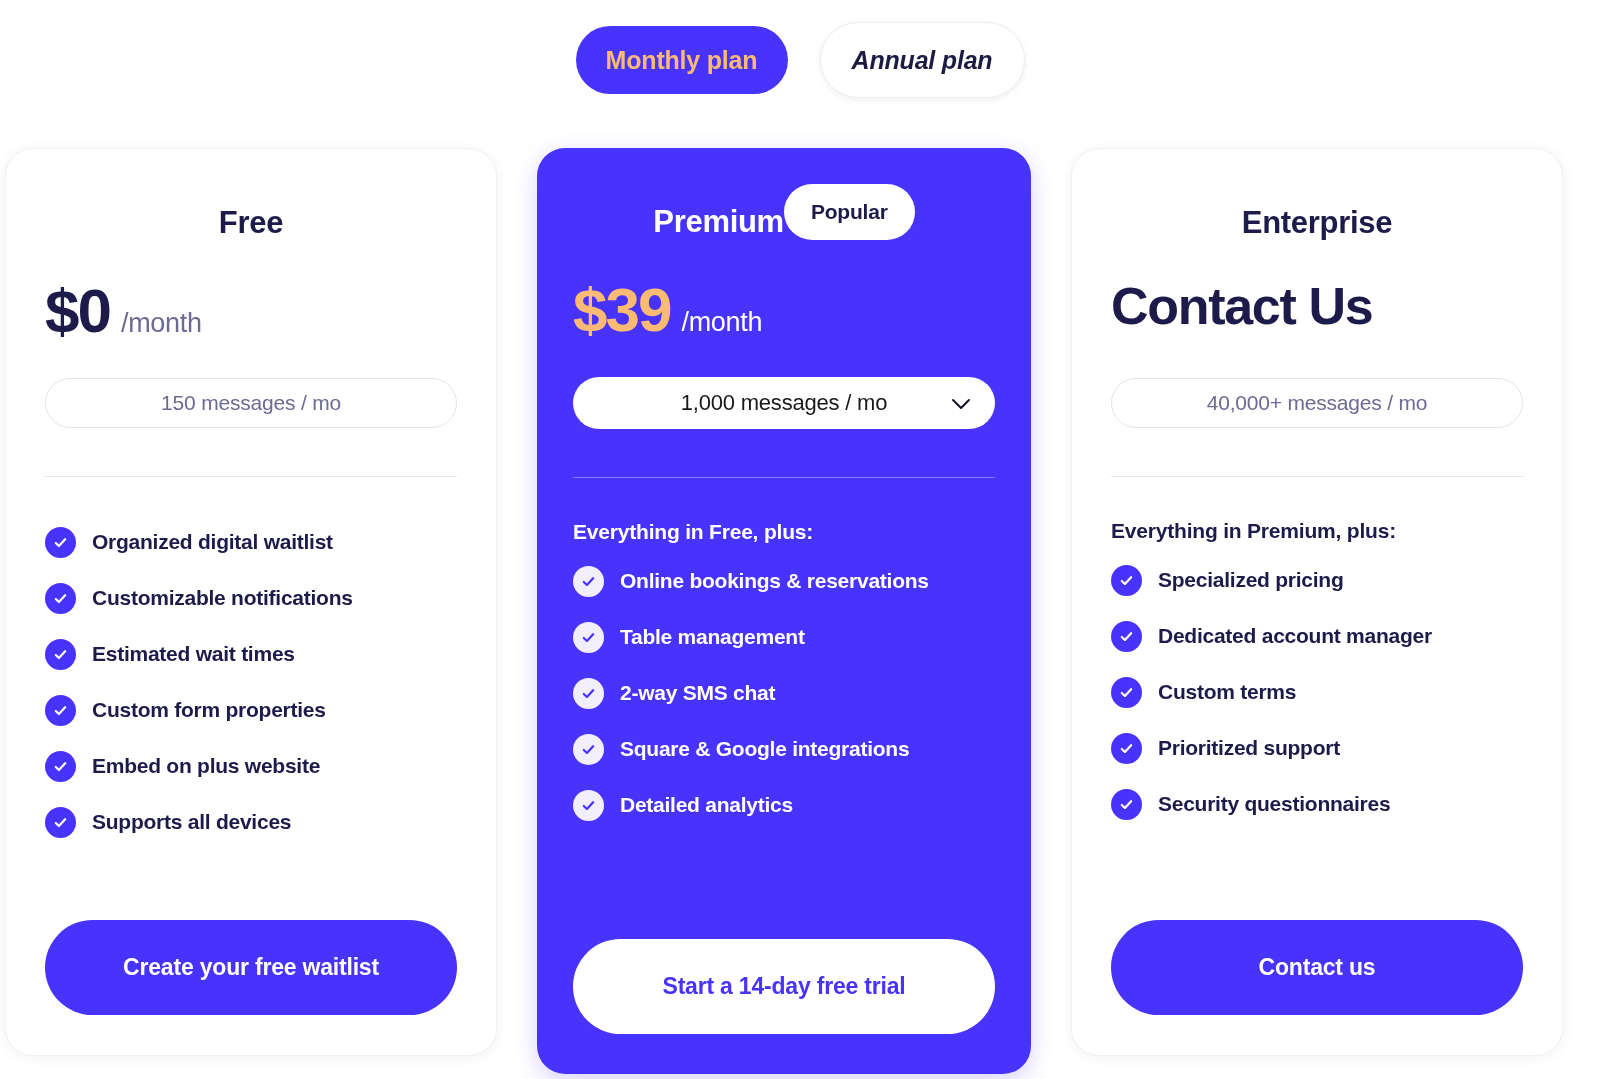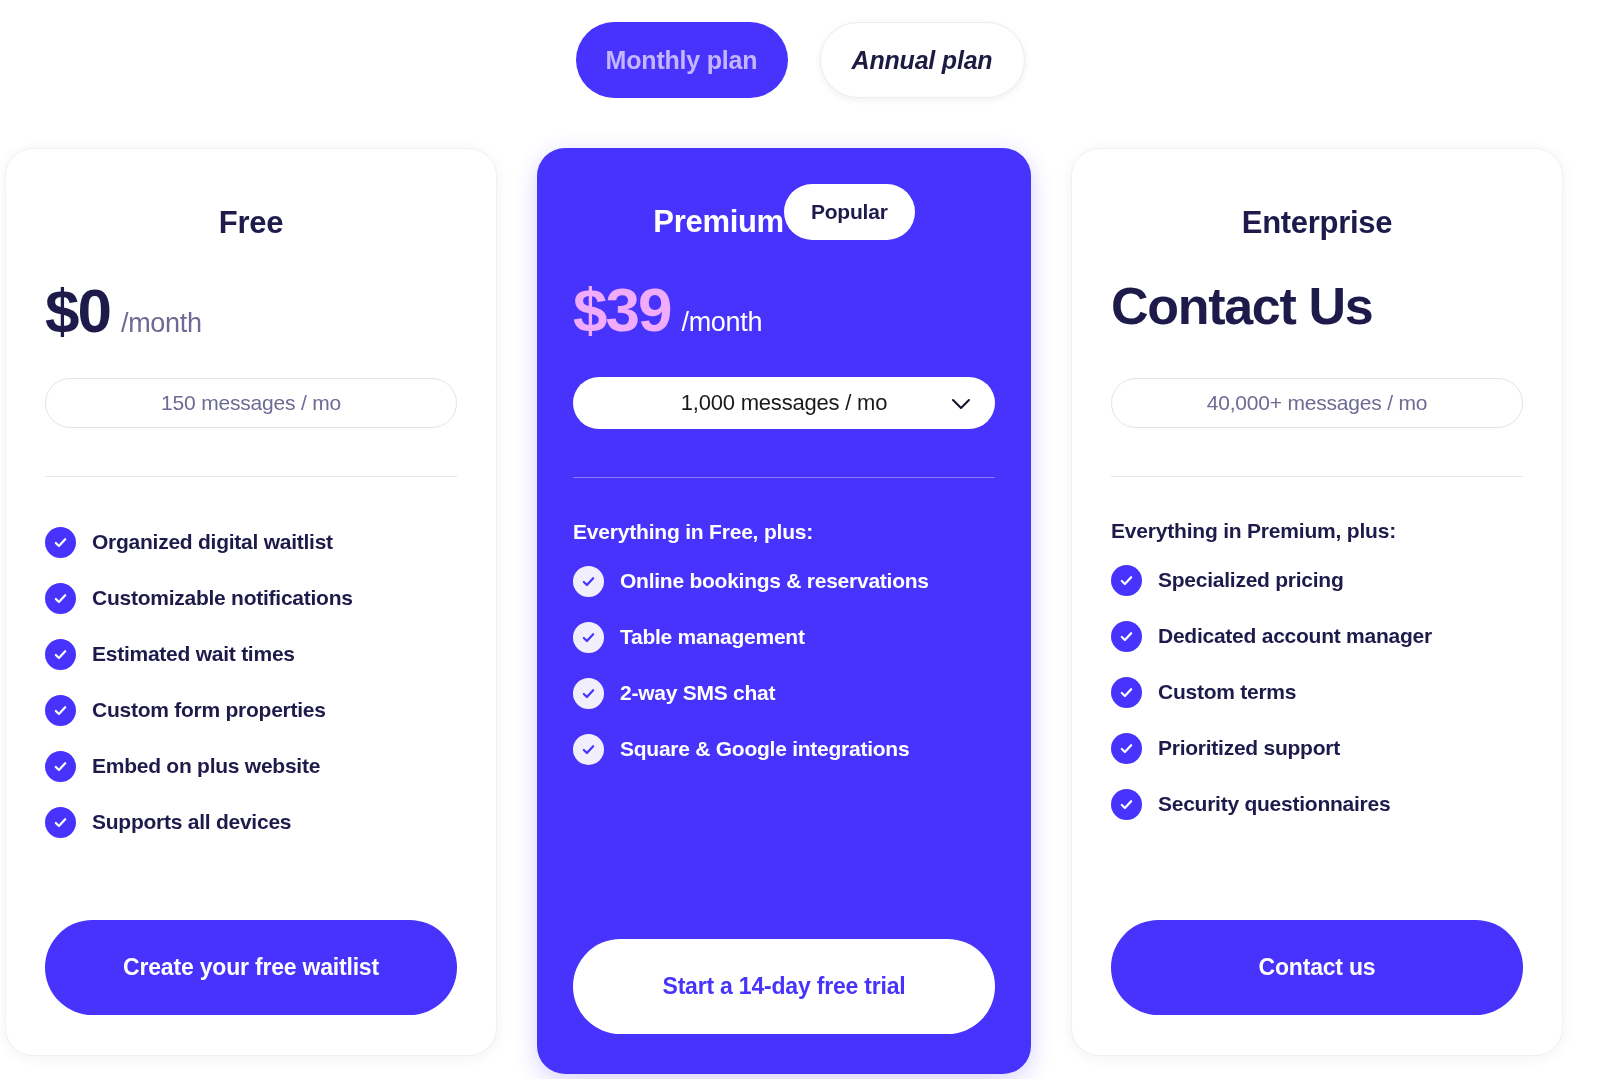--- a/index.html
+++ b/index.html
@@ -38,23 +38,23 @@
     font-weight: 700;
     letter-spacing: -0.2px;
     cursor: pointer;
     line-height: 1;
     display: flex;
     align-items: center;
     justify-content: center;
   }
   .toggle-btn.active {
     width: 212px;
-    height: 76px;
+    height: 68px;
     background: #4733fb;
-    color: #c4b5fd;
+    color: #fdba74;
   }
   .toggle-btn.inactive {
     width: 205px;
     height: 76px;
     background: #ffffff;
     color: #1d1b42;
     border: 1px solid #ececf3;
     box-shadow: 0 2px 7px rgba(30,27,75,0.07);
     font-style: italic;
   }
@@ -134,21 +134,21 @@
     height: 62px;
   }
   .price-amount {
     font-size: 62px;
     font-weight: 700;
     letter-spacing: -2px;
     line-height: 1;
   }
   .price-amount.contact { font-size: 52px; letter-spacing: -1.3px; }
   .plain .price-amount { color: #1e1b4b; }
-  .featured .price-amount { color: #f0abfc; }
+  .featured .price-amount { color: #fdba74; }
 
   .price-period {
     font-size: 27px;
     font-weight: 400;
     margin-left: 11px;
     line-height: 1;
     letter-spacing: -0.3px;
   }
   .plain .price-period { color: #6d6a93; }
   .featured .price-period { color: #ffffff; }
@@ -397,20 +397,28 @@
           <span class="feature-label">2-way SMS chat</span>
         </div>
         <div class="feature-item">
           <span class="check-icon">
             <svg width="17" height="17" viewBox="0 0 20 20" fill="none">
               <path d="M4.5 10.5l3.6 3.6 7.4-7.9" stroke="#4733fb" stroke-width="2.6" stroke-linecap="round" stroke-linejoin="round"></path>
             </svg>
           </span>
           <span class="feature-label">Square &amp; Google integrations</span>
         </div>
+        <div class="feature-item">
+          <span class="check-icon">
+            <svg width="17" height="17" viewBox="0 0 20 20" fill="none">
+              <path d="M4.5 10.5l3.6 3.6 7.4-7.9" stroke="#4733fb" stroke-width="2.6" stroke-linecap="round" stroke-linejoin="round"></path>
+            </svg>
+          </span>
+          <span class="feature-label">Detailed analytics</span>
+        </div>
       </div>
 
       <div class="spacer"></div>
 
       <button class="cta inverse">Start a 14-day free trial</button>
     </div>
 
     <div class="card plain">
       <div class="card-head">
         <div class="plan-title">Enterprise</div>

